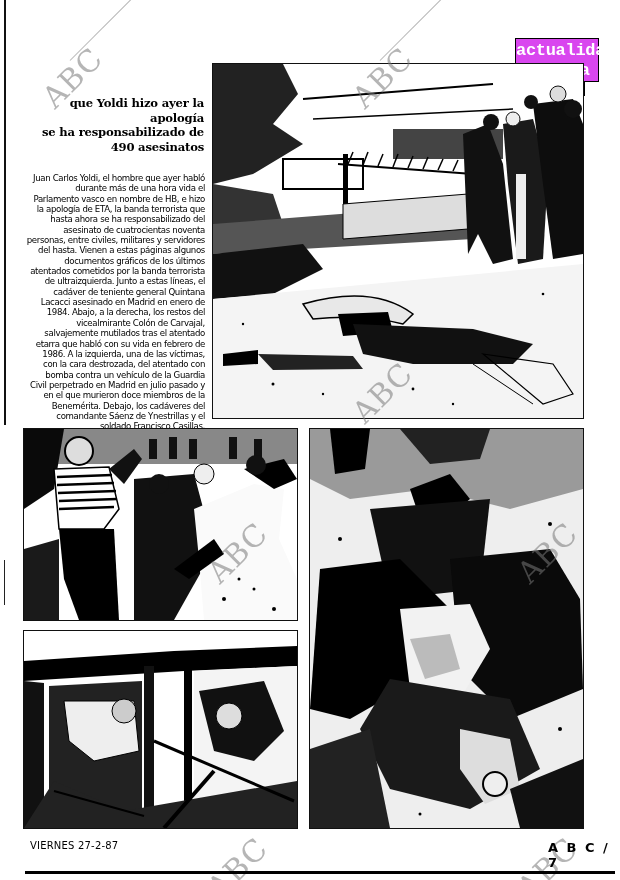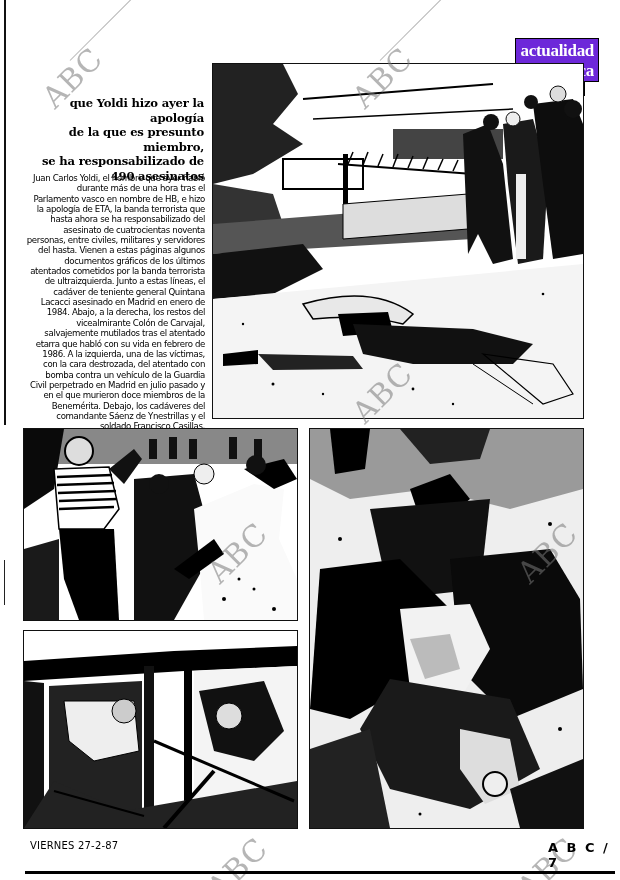--- a/index.html
+++ b/index.html
@@ -2,21 +2,21 @@
 <html><head>
 <meta charset="utf-8">
 <style>
   html, body { margin:0; padding:0; background:#ffffff; }
   body { width:620px; height:880px; position:relative; overflow:hidden; font-family:"Liberation Sans", sans-serif; color:#000; }
   .abs { position:absolute; }
   .left-rule { left:4px; top:0; width:2px; height:425px; background:#111; }
   .left-rule2 { left:4px; top:560px; width:1px; height:45px; background:#222; }
   .photo { position:absolute; border:1.5px solid #111; overflow:hidden; background:#fff; }
   .photo svg { display:block; width:100%; height:100%; }
-  .section-badge { left:515px; top:38px; width:84px; height:44px; background:#6d28d9; color:#fff; font-family:Liberation Serif, serif; font-weight:bold; text-align:right; border:1px solid #000; box-sizing:border-box; padding:2px 4px 0 0; }
+  .section-badge { left:515px; top:38px; width:84px; height:44px; background:#d946ef; color:#fff; font-family:Liberation Mono, monospace; font-weight:bold; text-align:center; border:1px solid #000; box-sizing:border-box; padding:2px 4px 0 0; }
   .section-badge .l1 { font-size:17px; line-height:20px; letter-spacing:-0.3px; }
   .section-badge .l2 { font-size:17px; line-height:20px; letter-spacing:-0.3px; }
   .badge-tick { left:584px; top:82px; width:1px; height:14px; background:#000; }
   .headline { left:22px; top:96px; width:182px; text-align:right; font-family:"DejaVu Serif", serif; font-weight:bold; font-size:11.6px; line-height:14.6px; letter-spacing:-0.2px; }
   .body-text { left:14px; top:173px; width:191px; text-align:right; font-family:"DejaVu Sans", sans-serif; font-size:8.6px; line-height:10.35px; letter-spacing:-0.35px; }
   .body-text span { display:block; white-space:nowrap; }
   .footer-date { left:30px; top:840px; font-size:10px; letter-spacing:0.2px; font-family:"DejaVu Sans", sans-serif; }
   .footer-page { left:548px; top:840px; font-size:13px; font-weight:bold; letter-spacing:2px; font-family:"DejaVu Sans", sans-serif; }
   .bottom-rule { left:25px; top:871px; width:590px; height:3px; background:#000; }
   .watermark { position:absolute; font-family:"DejaVu Serif", serif; font-size:30px; color:rgba(120,120,120,0.55); transform:rotate(-45deg); transform-origin:left bottom; pointer-events:none; letter-spacing:1px; }
@@ -89,28 +89,27 @@
         <circle cx="200" cy="325" r="1.4"></circle>
       <circle cx="240" cy="340" r="1.2"></circle>
         <circle cx="30" cy="260" r="1.2"></circle>
         <circle cx="330" cy="230" r="1.3"></circle>
     </g>
   </svg>
 </div>
 
 <div class="abs headline">
   <div>que Yoldi hizo ayer la apología</div>
-  <div>de la que es presunto miembro,</div>
   <div>se ha responsabilizado de</div>
   <div>490 asesinatos</div>
 </div>
 
 <div class="abs body-text">
   <span>Juan Carlos Yoldi, el hombre que ayer habló</span>
-  <span>durante más de una hora tras el</span>
+  <span>durante más de una hora vida el</span>
   <span>Parlamento vasco en nombre de HB, e hizo</span>
   <span>la apología de ETA, la banda terrorista que</span>
   <span>hasta ahora se ha responsabilizado del</span>
   <span>asesinato de cuatrocientas noventa</span>
   <span>personas, entre civiles, militares y servidores</span>
   <span>del hasta. Vienen a estas páginas algunos</span>
   <span>documentos gráficos de los últimos</span>
   <span>atentados cometidos por la banda terrorista</span>
   <span>de ultraizquierda. Junto a estas líneas, el</span>
   <span>cadáver de teniente general Quintana</span>

